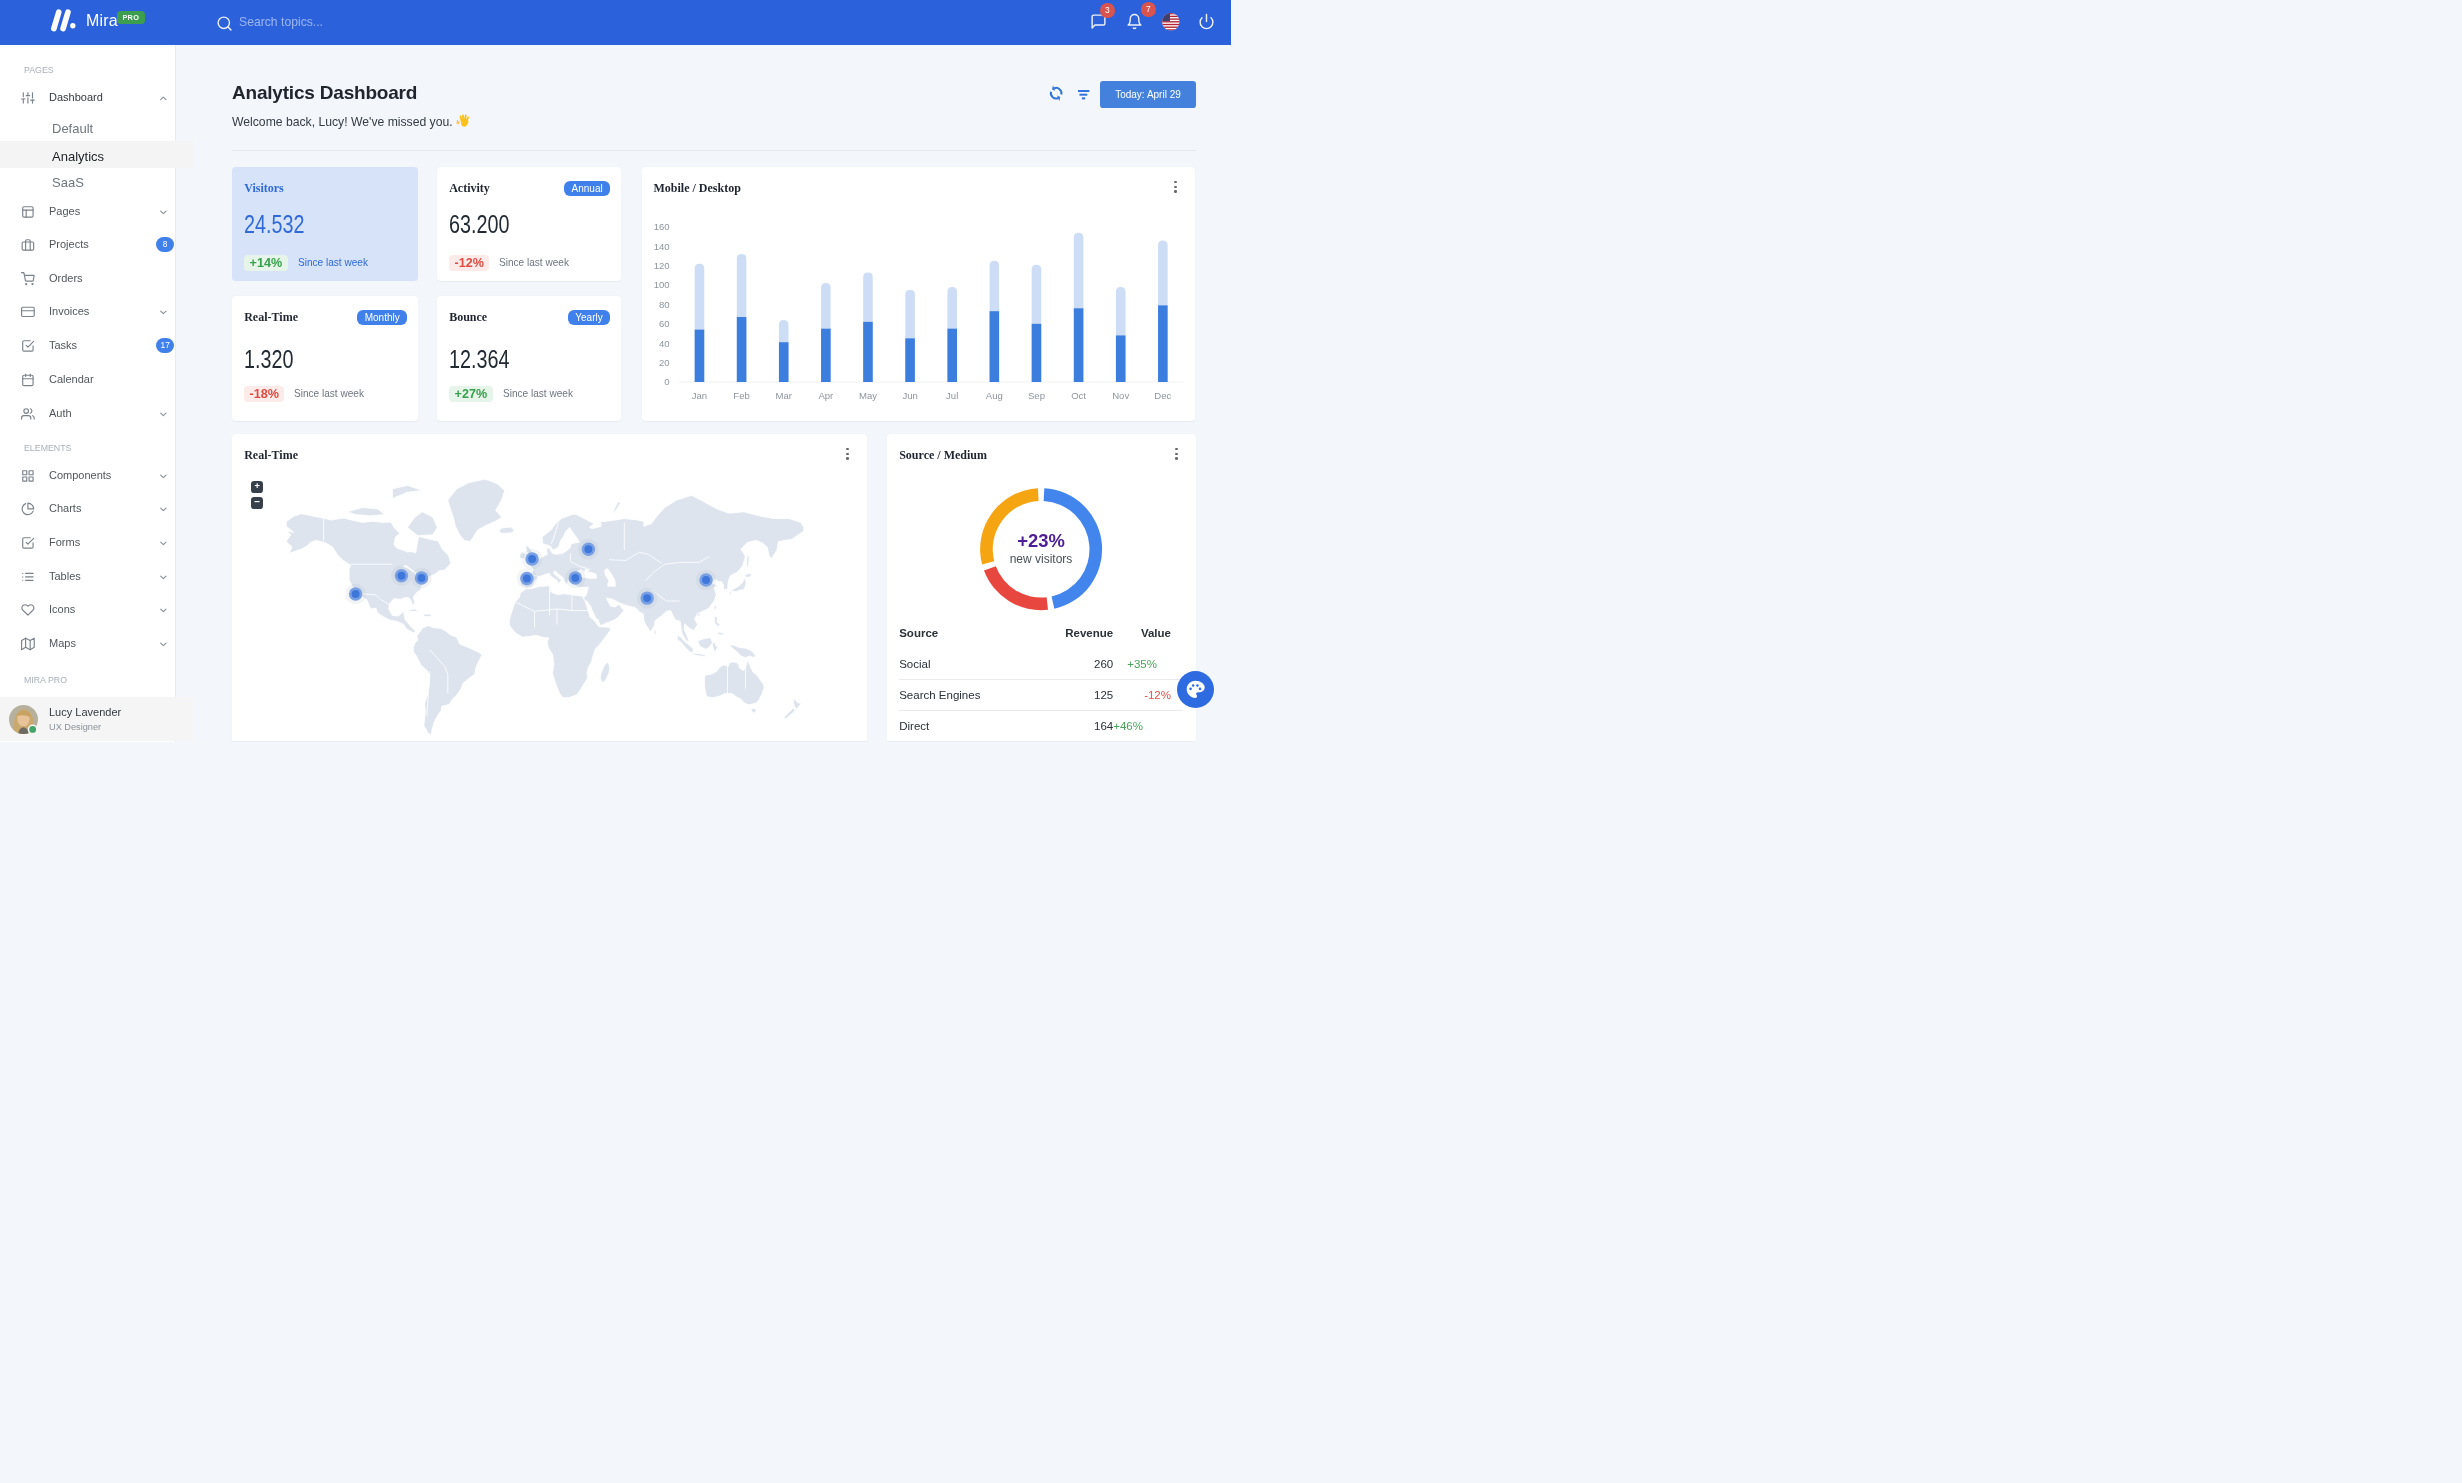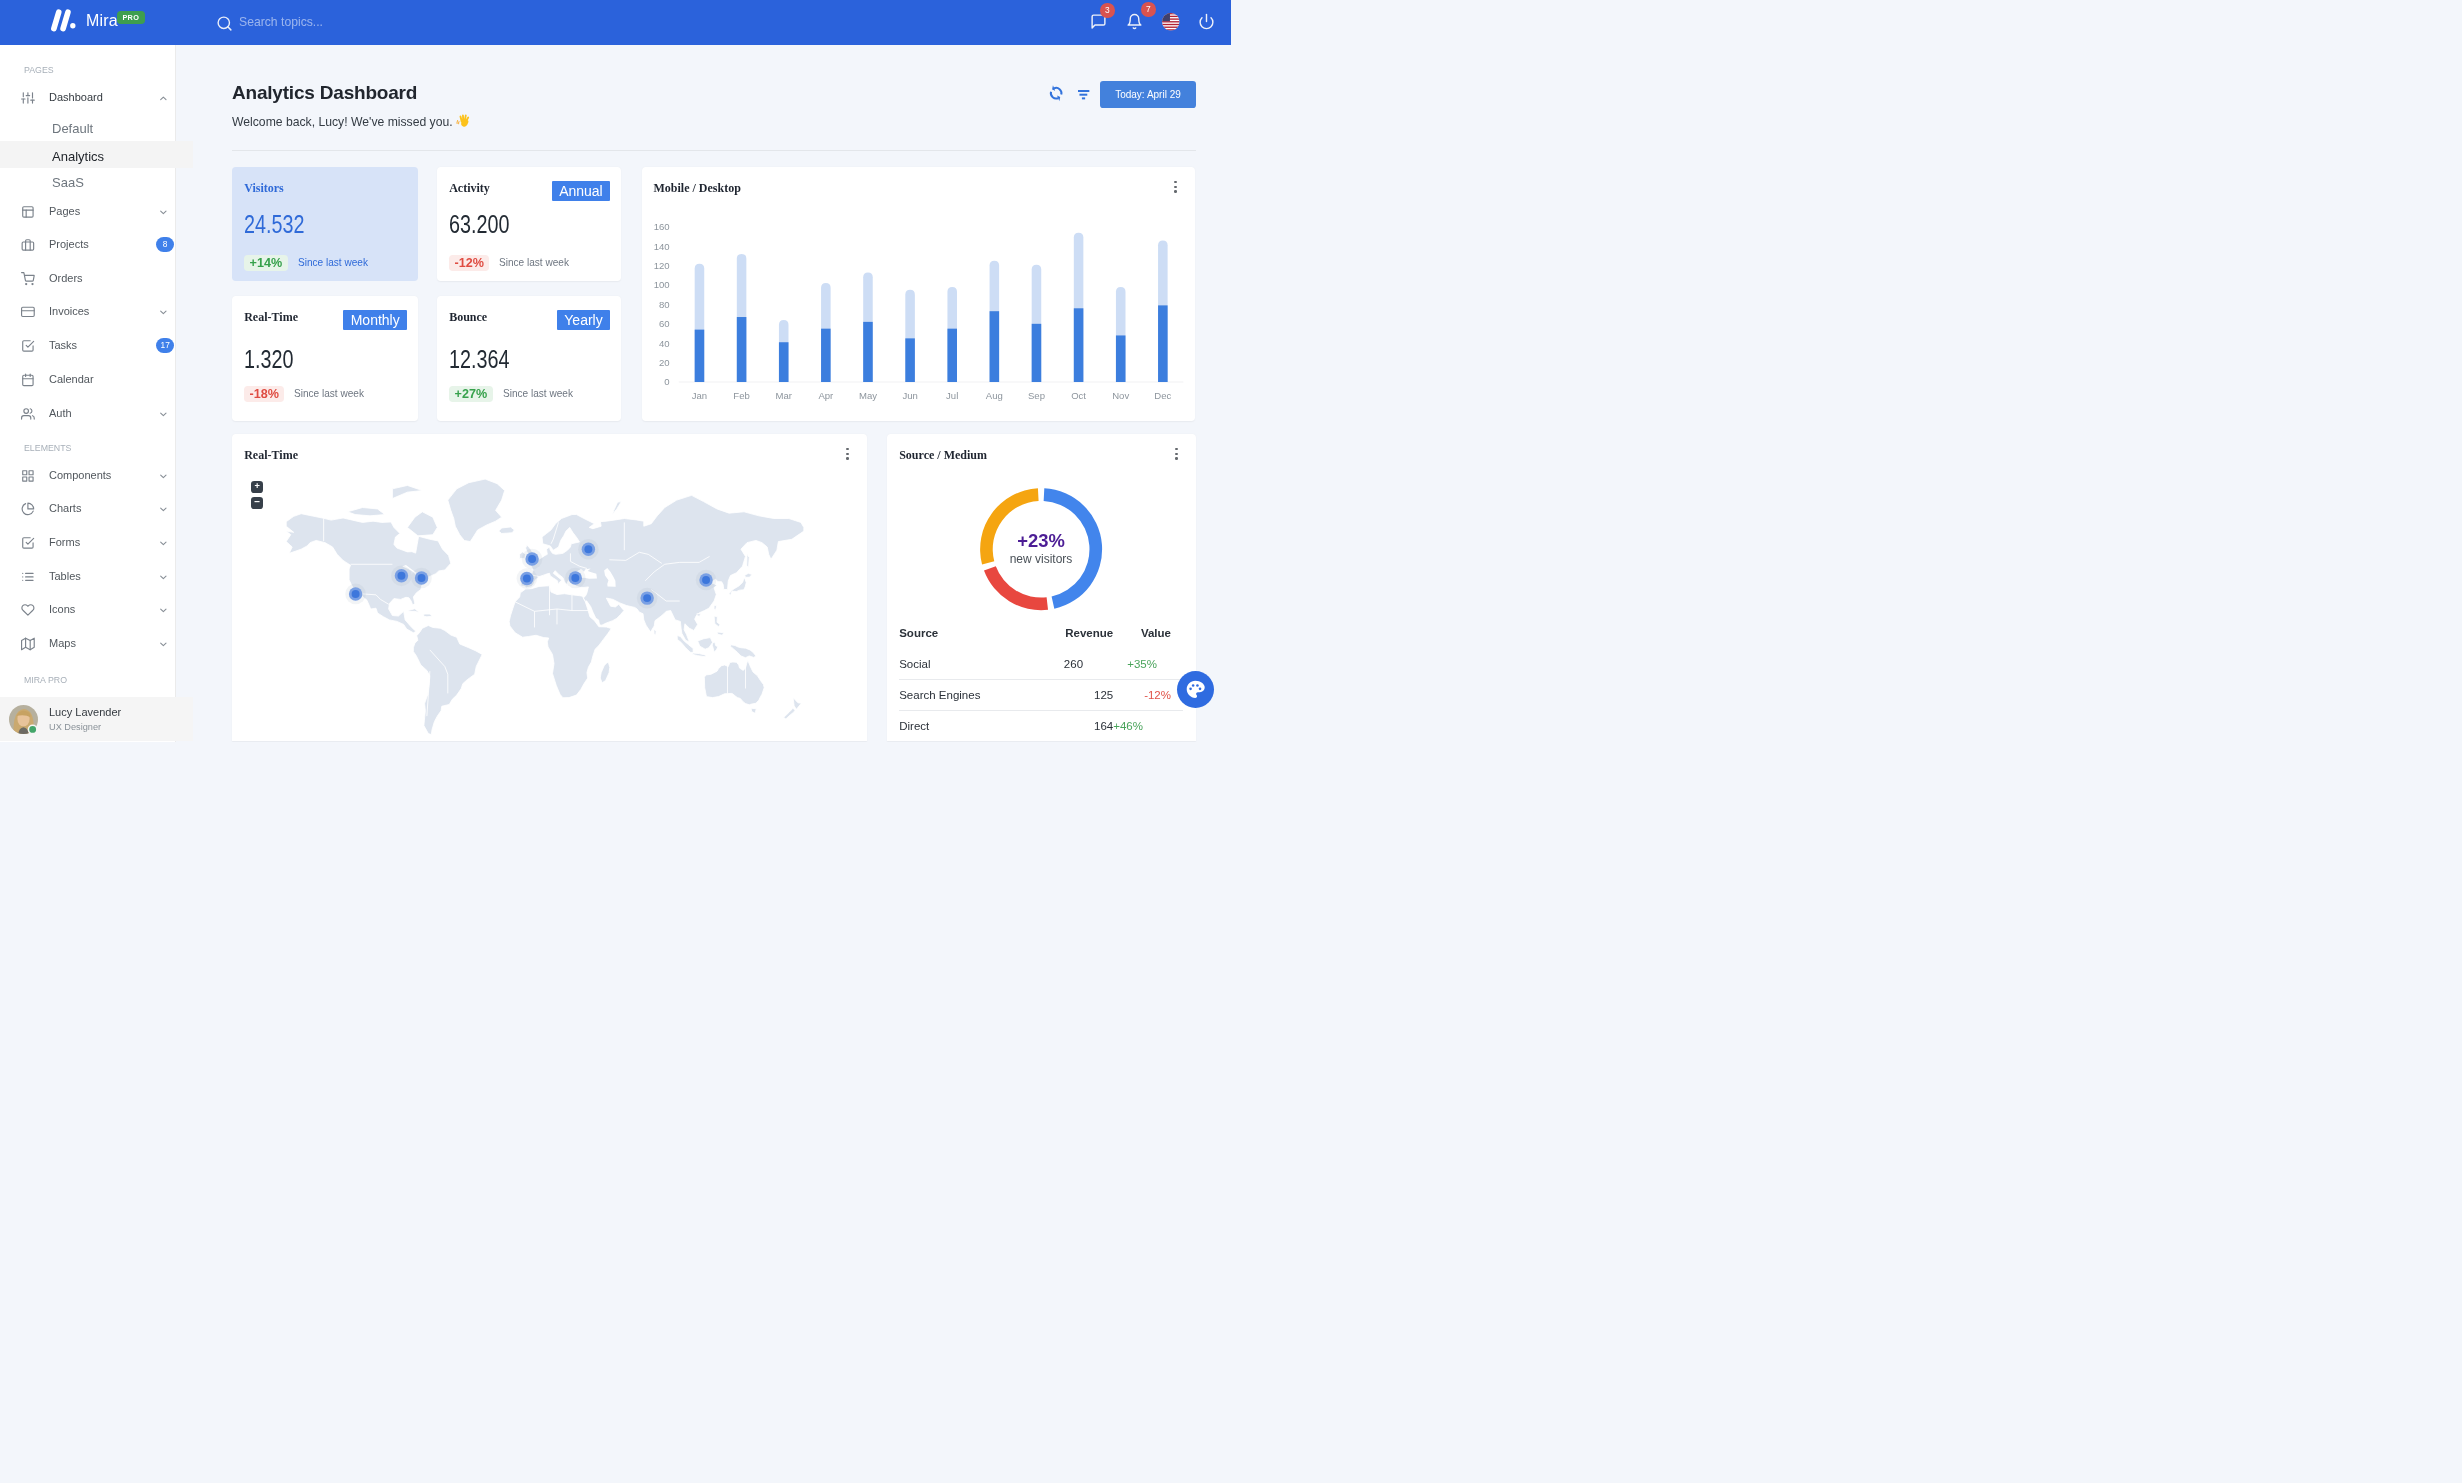--- a/index.html
+++ b/index.html
@@ -32,21 +32,21 @@
 
 
 .h1 { position:absolute; left:232px; top:82px; font-size:19px; font-weight:700; color:#21262e; letter-spacing:-0.2px; }
 .welcome { position:absolute; left:232px; top:113px; font-size:12.2px; color:#343c44; }
 .hr { position:absolute; left:232px; top:150px; width:964px; height:0.8px; background:#e3e6ea; }
 .todaybtn { position:absolute; left:1100px; top:81px; width:96px; height:27px; background:#4381dc; border-radius:3.1px; color:#fff; font-size:10px; text-align:center; line-height:27px; }
 
 
 .statttl { font-size:12px; font-weight:700; color:#1f2530;font-family:Liberation Serif, serif; }
 .statnum { font-size:25px; color:#222a33; transform:scaleX(0.79); transform-origin:0 50%; white-space:nowrap; }
-.statpill { position:absolute; background:#3f80ea; color:#fff; font-size:14px; border-radius:1px; padding:2.3px 7.6px; }
+.statpill { position:absolute; background:#3f80ea; color:#fff; font-size:10px; border-radius:6px; padding:2.3px 7.6px; }
 .chip { display:inline-block; font-size:12.6px; font-weight:700; border-radius:3.8px; padding:0.8px 5.4px 1.5px; }
 .chip.up { color:#37a14c; background:#e7f4e9; }
 .chip.dn { color:#df4c42; background:#fcebe9; }
 .since { display:inline-block; font-size:11.5px; color:#6e7681; margin-left:10px; transform:scaleX(0.875); transform-origin:0 50%; vertical-align:0.8px; }
 .kebab { position:absolute; width:2.6px; height:12.2px; }
 .kebab i { display:block; width:2.6px; height:2.6px; border-radius:50%; background:#65696e; margin-bottom:2.2px; }
 </style>
 </head>
 <body>
 
@@ -519,21 +519,21 @@
   <div style="position:absolute; left:154px; top:118px; transform:translateX(-50%); font-size:12px; color:#495057;">new visitors</div>
   <table style="position:absolute; left:12.2px; top:184px; width:284px; border-collapse:collapse; font-size:11.5px; color:#2b3139;">
     <tbody>
         <tr style="font-weight:700;">
           <td style="padding:9.2px 0;">Source</td>
           <td style="text-align:right;">Revenue</td>
           <td style="text-align:right; width:70px; padding-right:12.2px;">Value</td>
         </tr>
     <tr>
           <td style="padding:9.2px 0; border-bottom:0.8px solid #e8eaed;">Social</td>
-          <td style="text-align:center; border-bottom:0.8px solid #e8eaed;">260</td>
+          <td style="text-align:right; border-bottom:0.8px solid #e8eaed;">260</td>
           <td style="text-align:center; color:#49a45b; border-bottom:0.8px solid #e8eaed; padding-right:12.2px;">+35%</td>
         </tr>
     <tr>
           <td style="padding:9.2px 0; border-bottom:0.8px solid #e8eaed;">Search Engines</td>
           <td style="text-align:right; border-bottom:0.8px solid #e8eaed;">125</td>
           <td style="text-align:right; color:#e05348; border-bottom:0.8px solid #e8eaed; padding-right:12.2px;">-12%</td>
         </tr>
     <tr>
           <td style="padding:9.2px 0;">Direct</td>
           <td style="text-align:right;">164</td>

